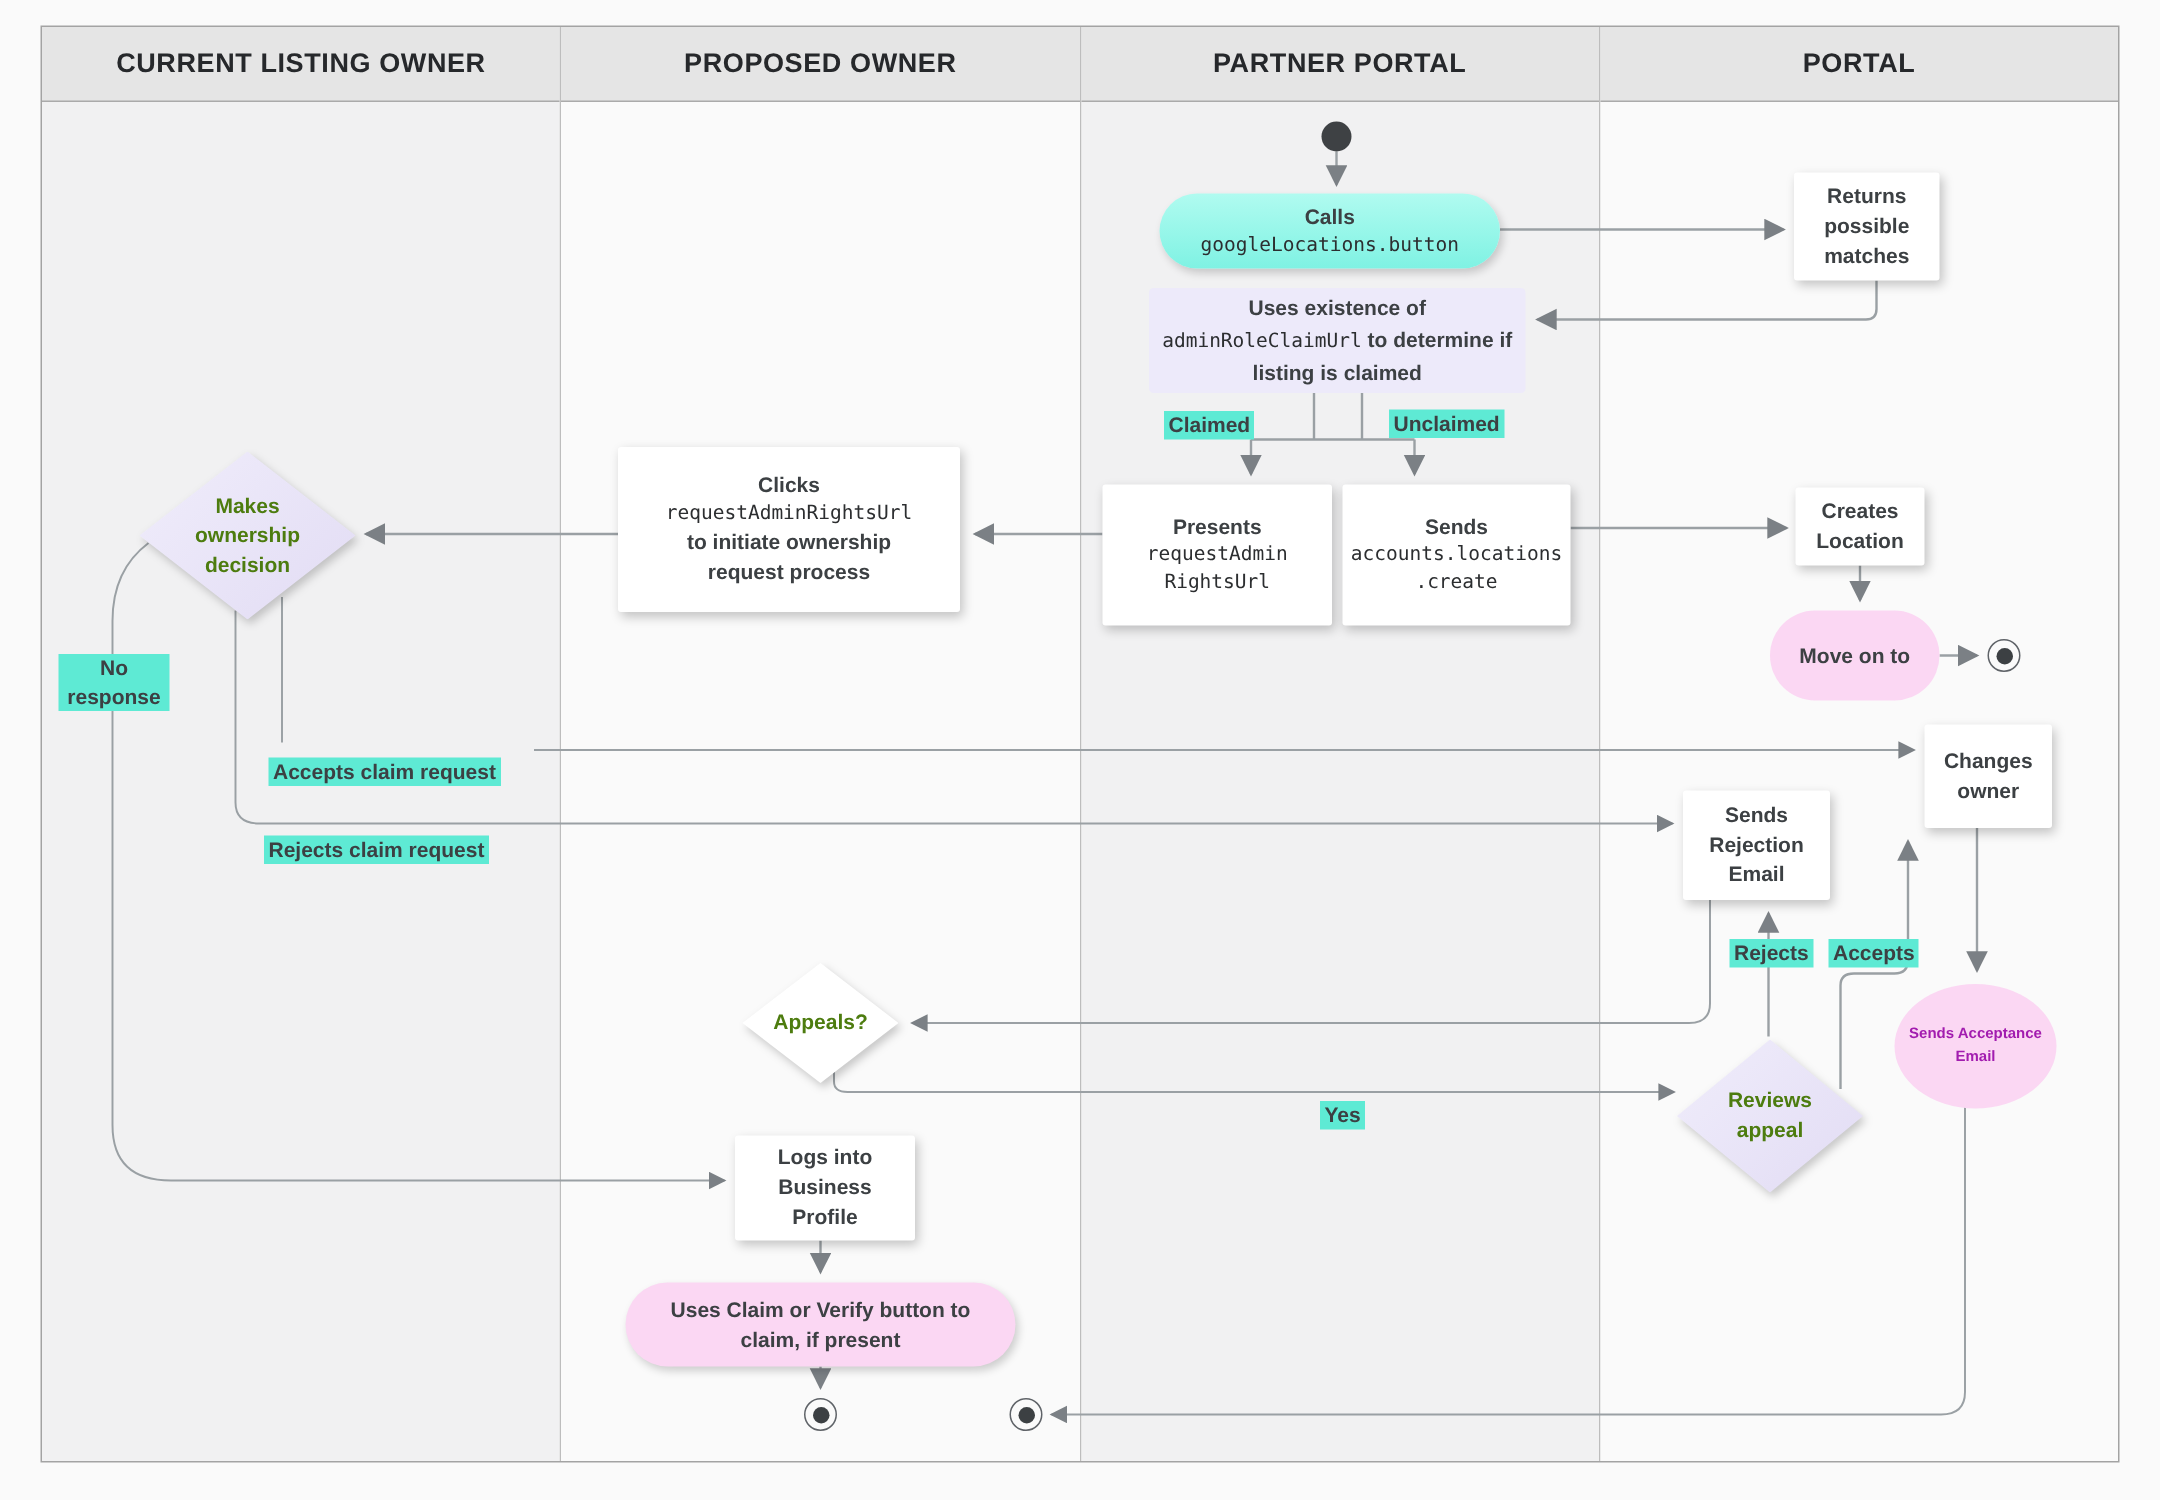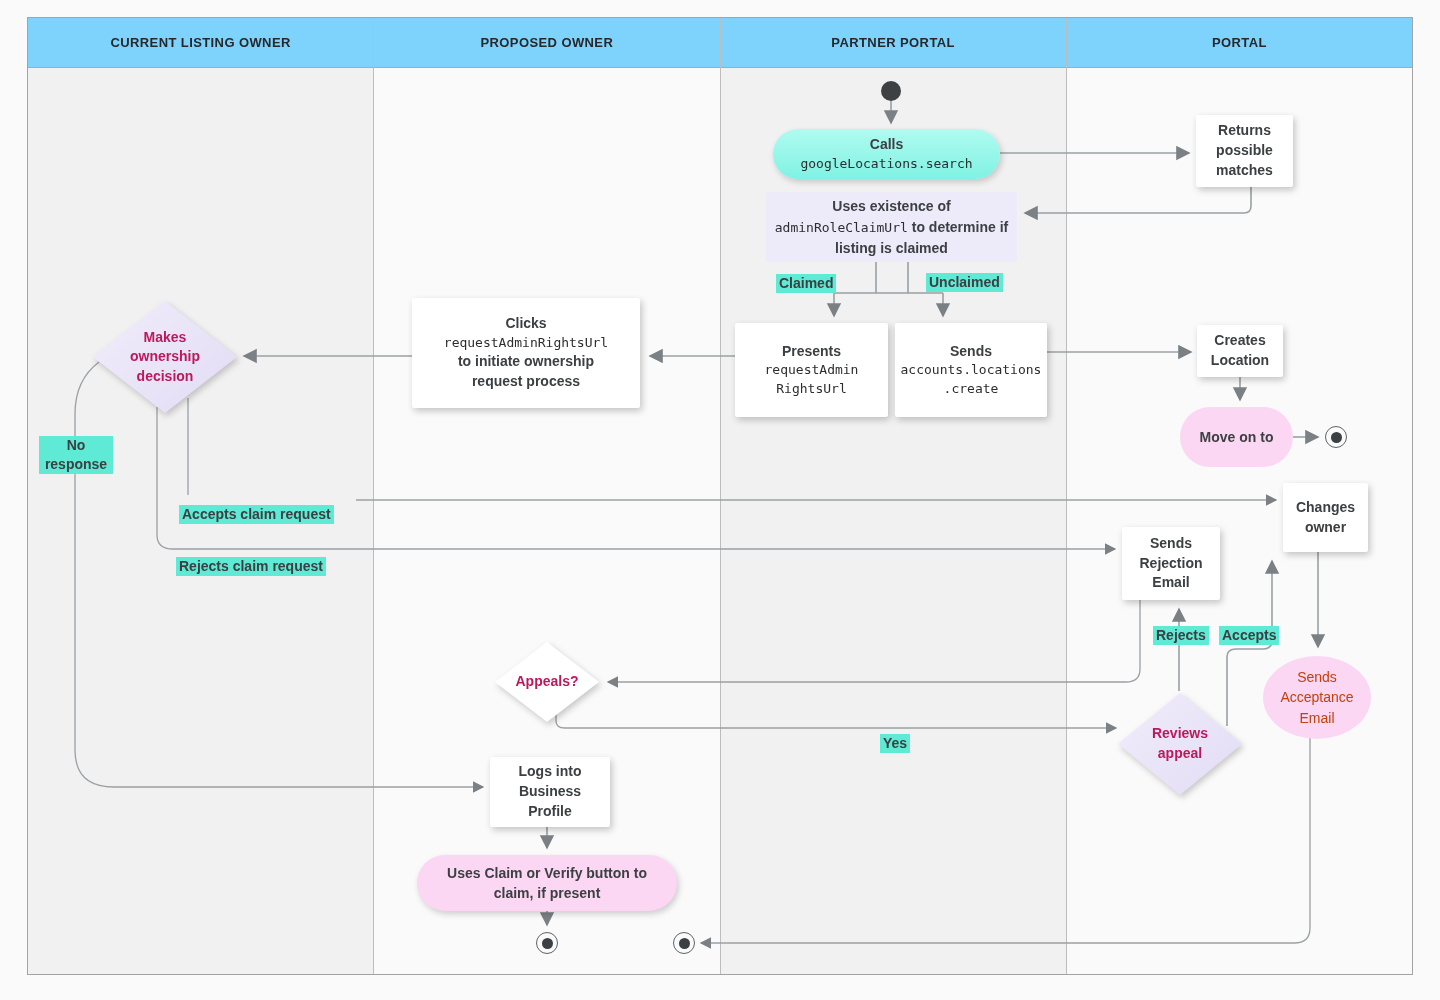--- a/index.html
+++ b/index.html
@@ -6,51 +6,51 @@
   html,body { width:1440px; height:1000px; }
   body { font-family:"Liberation Sans", sans-serif; background:#fafafa; }
   #canvas { position:relative; width:1440px; height:1000px; background:#fafafa; overflow:hidden; }
 
   
   #lanes { position:absolute; left:27px; top:17px; width:1386px; height:958px;
            border:1px solid #a3a3a3; display:flex; }
   .lane { flex:1 1 0; display:flex; flex-direction:column; border-right:1px solid #bdbdbd; }
   .lane:last-child { border-right:none; }
   .lane-header { height:50px; flex:0 0 50px; display:flex; align-items:center; justify-content:center;
-                 background:#7dd3fc; border-bottom:1px solid #aaaaaa;
-                 font-size:13px; font-weight:bold; letter-spacing:0.4px; color:#26282b; }
+                 background:#e5e5e5; border-bottom:1px solid #aaaaaa;
+                 font-size:18px; font-weight:bold; letter-spacing:0.4px; color:#26282b; }
   .lane-body { flex:1; }
   .lane-gray .lane-body { background:#f1f1f2; }
   .lane-light .lane-body { background:#fafafa; }
 
   
   #wires { position:absolute; left:0; top:0; width:1440px; height:1000px; z-index:1; pointer-events:none; }
 
   
   .node { position:absolute; z-index:3; }
   .box { background:#ffffff; border-radius:2px; box-shadow:2px 3px 7px rgba(0,0,0,0.22);
          display:flex; flex-direction:column; align-items:center; justify-content:center;
          text-align:center; font-weight:bold; font-size:14px; line-height:1.42; color:#3c4043; padding:4px; }
   .tag { background:#edeafa; border-radius:3px; display:flex; align-items:center; justify-content:center;
          text-align:center; font-weight:bold; font-size:14px; line-height:1.5; color:#3c4043; padding:6px 8px; }
   .pill { border-radius:999px; display:flex; flex-direction:column; align-items:center; justify-content:center;
           text-align:center; font-weight:bold; font-size:14px; line-height:1.45; color:#3c4043; }
   .pill-teal { background:linear-gradient(180deg,#b0fbf0,#7ff2e3); box-shadow:2px 3px 6px rgba(0,0,0,0.18);justify-content:center; }
   .pill-pink { background:#fbd7f3; }
   .ellipse { border-radius:50%; background:#fbd7f3; display:flex; align-items:center; justify-content:center;
-             text-align:center; font-weight:normal; font-size:14px; line-height:1.45; color:#c2410c; }
+             text-align:center; font-weight:bold; font-size:10px; line-height:1.45; color:#a21caf; }
   .code { font-family:"DejaVu Sans Mono", monospace; font-weight:normal; font-size:13px; color:#2c2e30; }
   .blk { display:block; }
 
   .diamond { position:absolute; z-index:3; filter:drop-shadow(2px 3px 3px rgba(0,0,0,0.20)); }
   .diamond .shape { position:absolute; inset:0; clip-path:polygon(50% 0,100% 50%,50% 100%,0 50%); }
   .shape-lav { background:linear-gradient(135deg,#f0edfb,#e2dcf4); }
   .shape-white { background:#ffffff; }
   .diamond .dlabel { position:absolute; inset:0; display:flex; align-items:center; justify-content:center;
-                     text-align:center; font-weight:bold; font-size:14px; line-height:1.4; color:#be185d; }
+                     text-align:center; font-weight:bold; font-size:14px; line-height:1.4; color:#4d7c0f; }
 
   .state-start { position:absolute; z-index:3; width:20px; height:20px; border-radius:50%; background:#3e4144; }
   .state-end { position:absolute; z-index:3; width:22px; height:22px; border-radius:50%;
                border:1.5px solid #5f6368; background:#fafafa;
                display:flex; align-items:center; justify-content:center; }
   .state-end .dot { width:11px; height:11px; border-radius:50%; background:#3c4043; }
 
   .edge-label { position:absolute; z-index:2; font-weight:bold; font-size:14px; color:#3c4043;
                 background:#5eead4; padding:0 3px; line-height:1.35; text-align:center; }
 </style>
@@ -116,21 +116,21 @@
       <path d="M 1310 737 V 928 Q 1310 943 1294 943 H 701" marker-end="url(#ah)" stroke-width="1.3"></path>
       <path d="M 547 827 V 848" marker-end="url(#ah)"></path>
       <path d="M 547 911 V 925" marker-end="url(#ah)"></path>
     </g>
   </svg>
 
   <div class="state-start" style="left:881px; top:81px;"></div>
 
   <div class="node pill pill-teal" style="left:773px; top:129px; width:227px; height:50px;">
     <span>Calls</span>
-    <span class="code">googleLocations.search</span>
+    <span class="code">googleLocations.button</span>
   </div>
 
   <div class="node box" style="left:1196px; top:115px; width:97px; height:72px;">
     <span>Returns possible matches</span>
   </div>
 
   <div class="node tag" style="left:766px; top:192px; width:251px; height:70px;">
     <span>
       <span>Uses existence of</span>
       <span class="code">adminRoleClaimUrl</span>

